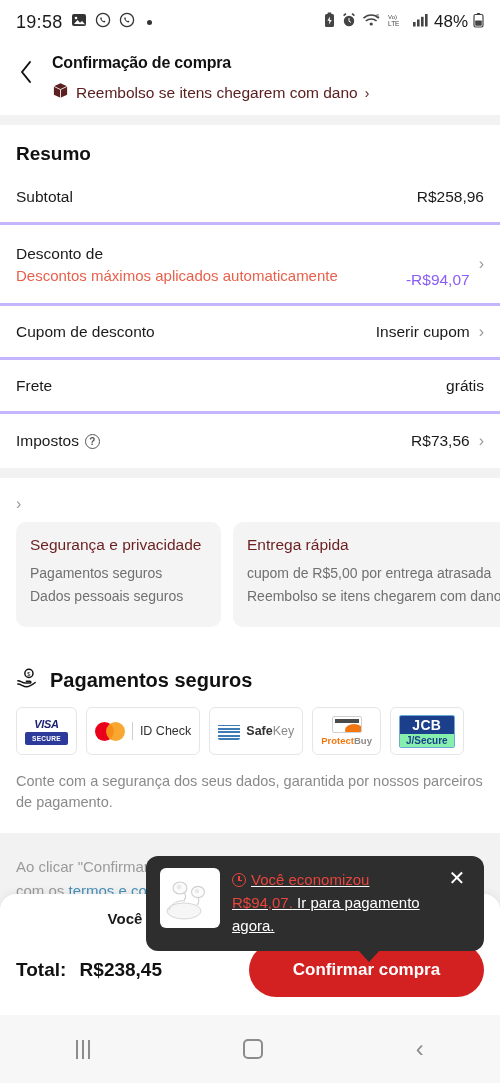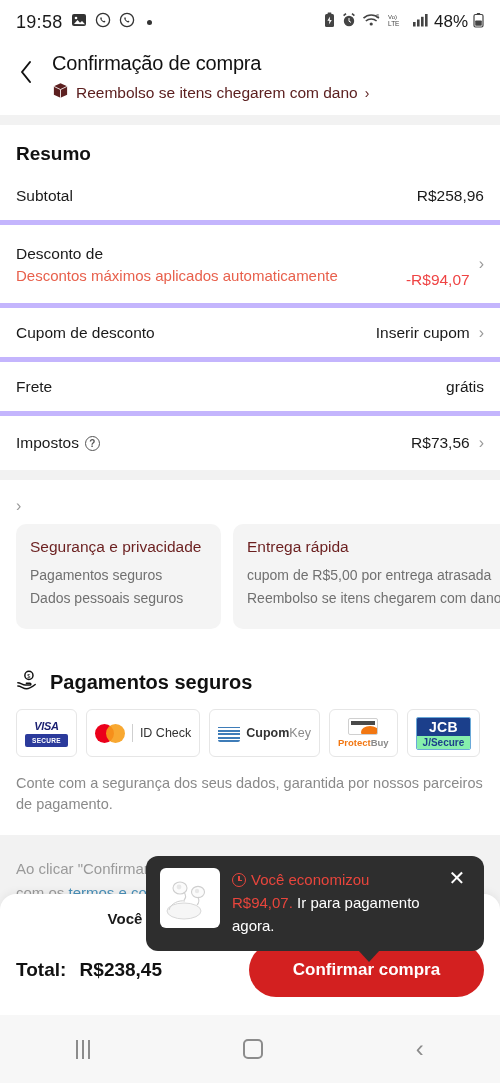--- a/index.html
+++ b/index.html
@@ -25,42 +25,42 @@
   .dot-ic { width: 5px; height: 5px; border-radius: 50%; background: #333; margin-left: 4px; }
 
   
   .header { background: #ffffff; padding: 2px 0 12px 0; position: relative; }
   .hdr-row { display: flex; align-items: flex-start; }
   .back-btn {
     width: 52px; min-width: 52px; display: flex; align-items: center; justify-content: center;
     padding-top: 14px;
   }
   .hdr-texts { padding-right: 16px; }
-  .hdr-title { font-size: 20px; font-weight: 400; color: #111; letter-spacing: -.2px; line-height: 34px; }
+  .hdr-title { font-size: 16px; font-weight: 700; color: #111; letter-spacing: -.2px; line-height: 34px; }
   .hdr-sub { display: flex; align-items: center; gap: 7px; margin-top: 2px; }
   .hdr-sub-text { font-size: 15.5px; color: #5C2020; }
   .chev-sm { font-size: 14px; color: #5C2020; }
 
   
   .card { background: #ffffff; }
   .gap { height: 10px; background: #f2f2f2; }
 
   
   .sec-title { font-size: 19px; font-weight: 700; color: #111; padding: 18px 16px 6px 16px; }
   .row {
     display: flex; align-items: center; justify-content: space-between;
     padding: 14px 16px; margin: 0 0 0 0;
-    border-bottom: 5px solid #c4b5fd;
+    border-bottom: 3px solid #c4b5fd;
     min-height: 54px;
   }
   .row:last-child { border-bottom: none; }
   .row-l { font-size: 15.5px; color: #1a1a1a; display: flex; align-items: center; gap: 6px; }
   .row-r { font-size: 15.5px; color: #1a1a1a; display: flex; align-items: center; gap: 9px; }
   .row-sub { font-size: 15px; color: #E8604C; margin-top: 4px; }
-  .discount { color: #ef4444; margin-top: 32px; }
+  .discount { color: #8b5cf6; margin-top: 32px; }
   .chev { color: #9a9a9a; font-size: 16px; line-height: 1; }
   .info-ic {
     width: 15px; height: 15px; border: 1.4px solid #555; border-radius: 50%;
     display: inline-flex; align-items: center; justify-content: center;
     font-size: 10px; color: #555; font-weight: 700;
   }
 
   
   .svc-head {
     display: flex; align-items: center; justify-content: space-between;
@@ -147,21 +147,21 @@
   .tooltip::after {
     content: ""; position: absolute; left: 212px; bottom: -11px;
     border-left: 11px solid transparent; border-right: 11px solid transparent;
     border-top: 12px solid #2e2e2e;
   }
   .tt-thumb {
     width: 60px; height: 60px; min-width: 60px; background: #fff; border-radius: 6px;
     display: flex; align-items: center; justify-content: center; overflow: hidden;
   }
   .tt-body { flex: 1; }
-  .tt-text { font-size: 15px; color: #ffffff; line-height: 23px; }
+  .tt-text { font-size: 15px; color: #ffffff; line-height: 23px; text-decoration: underline; }
   .tt-text .hl { color: #E8453C; }
   .tt-clock {
     display: inline-block; width: 14px; height: 14px; border: 1.6px solid #E8453C;
     border-radius: 50%; position: relative; vertical-align: -2px; margin-right: 5px;
   }
   .tt-clock::before { content:""; position:absolute; left:5.2px; top:2px; width:1.4px; height:5px; background:#E8453C; }
   .tt-clock::after { content:""; position:absolute; left:5.2px; top:6px; width:4px; height:1.4px; background:#E8453C; }
   .tt-close { width: 26px; min-width: 26px; color: #ffffff; font-size: 20px; text-align: center; line-height: 20px; cursor: pointer; }
 
   
@@ -376,21 +376,21 @@
         <div class="mc-marks">
             <i class="a"></i>
             <i class="b"></i>
           </div>
         <div class="mc-sep"></div>
         <div class="mc-txt">ID Check</div>
       </div>
 
       <div class="logo-box">
         <div class="sk-card"></div>
-        <div class="sk-txt"><b>Cupom</b><span>Key</span></div>
+        <div class="sk-txt"><b>Safe</b><span>Key</span></div>
       </div>
 
       <div class="logo-box">
         <div class="disc-wrap">
           <div class="disc-card">
               <span class="strip"></span>
               <span class="arc"></span>
             </div>
           <div class="disc-txt"><b>Protect</b><span>Buy</span></div>
         </div>

